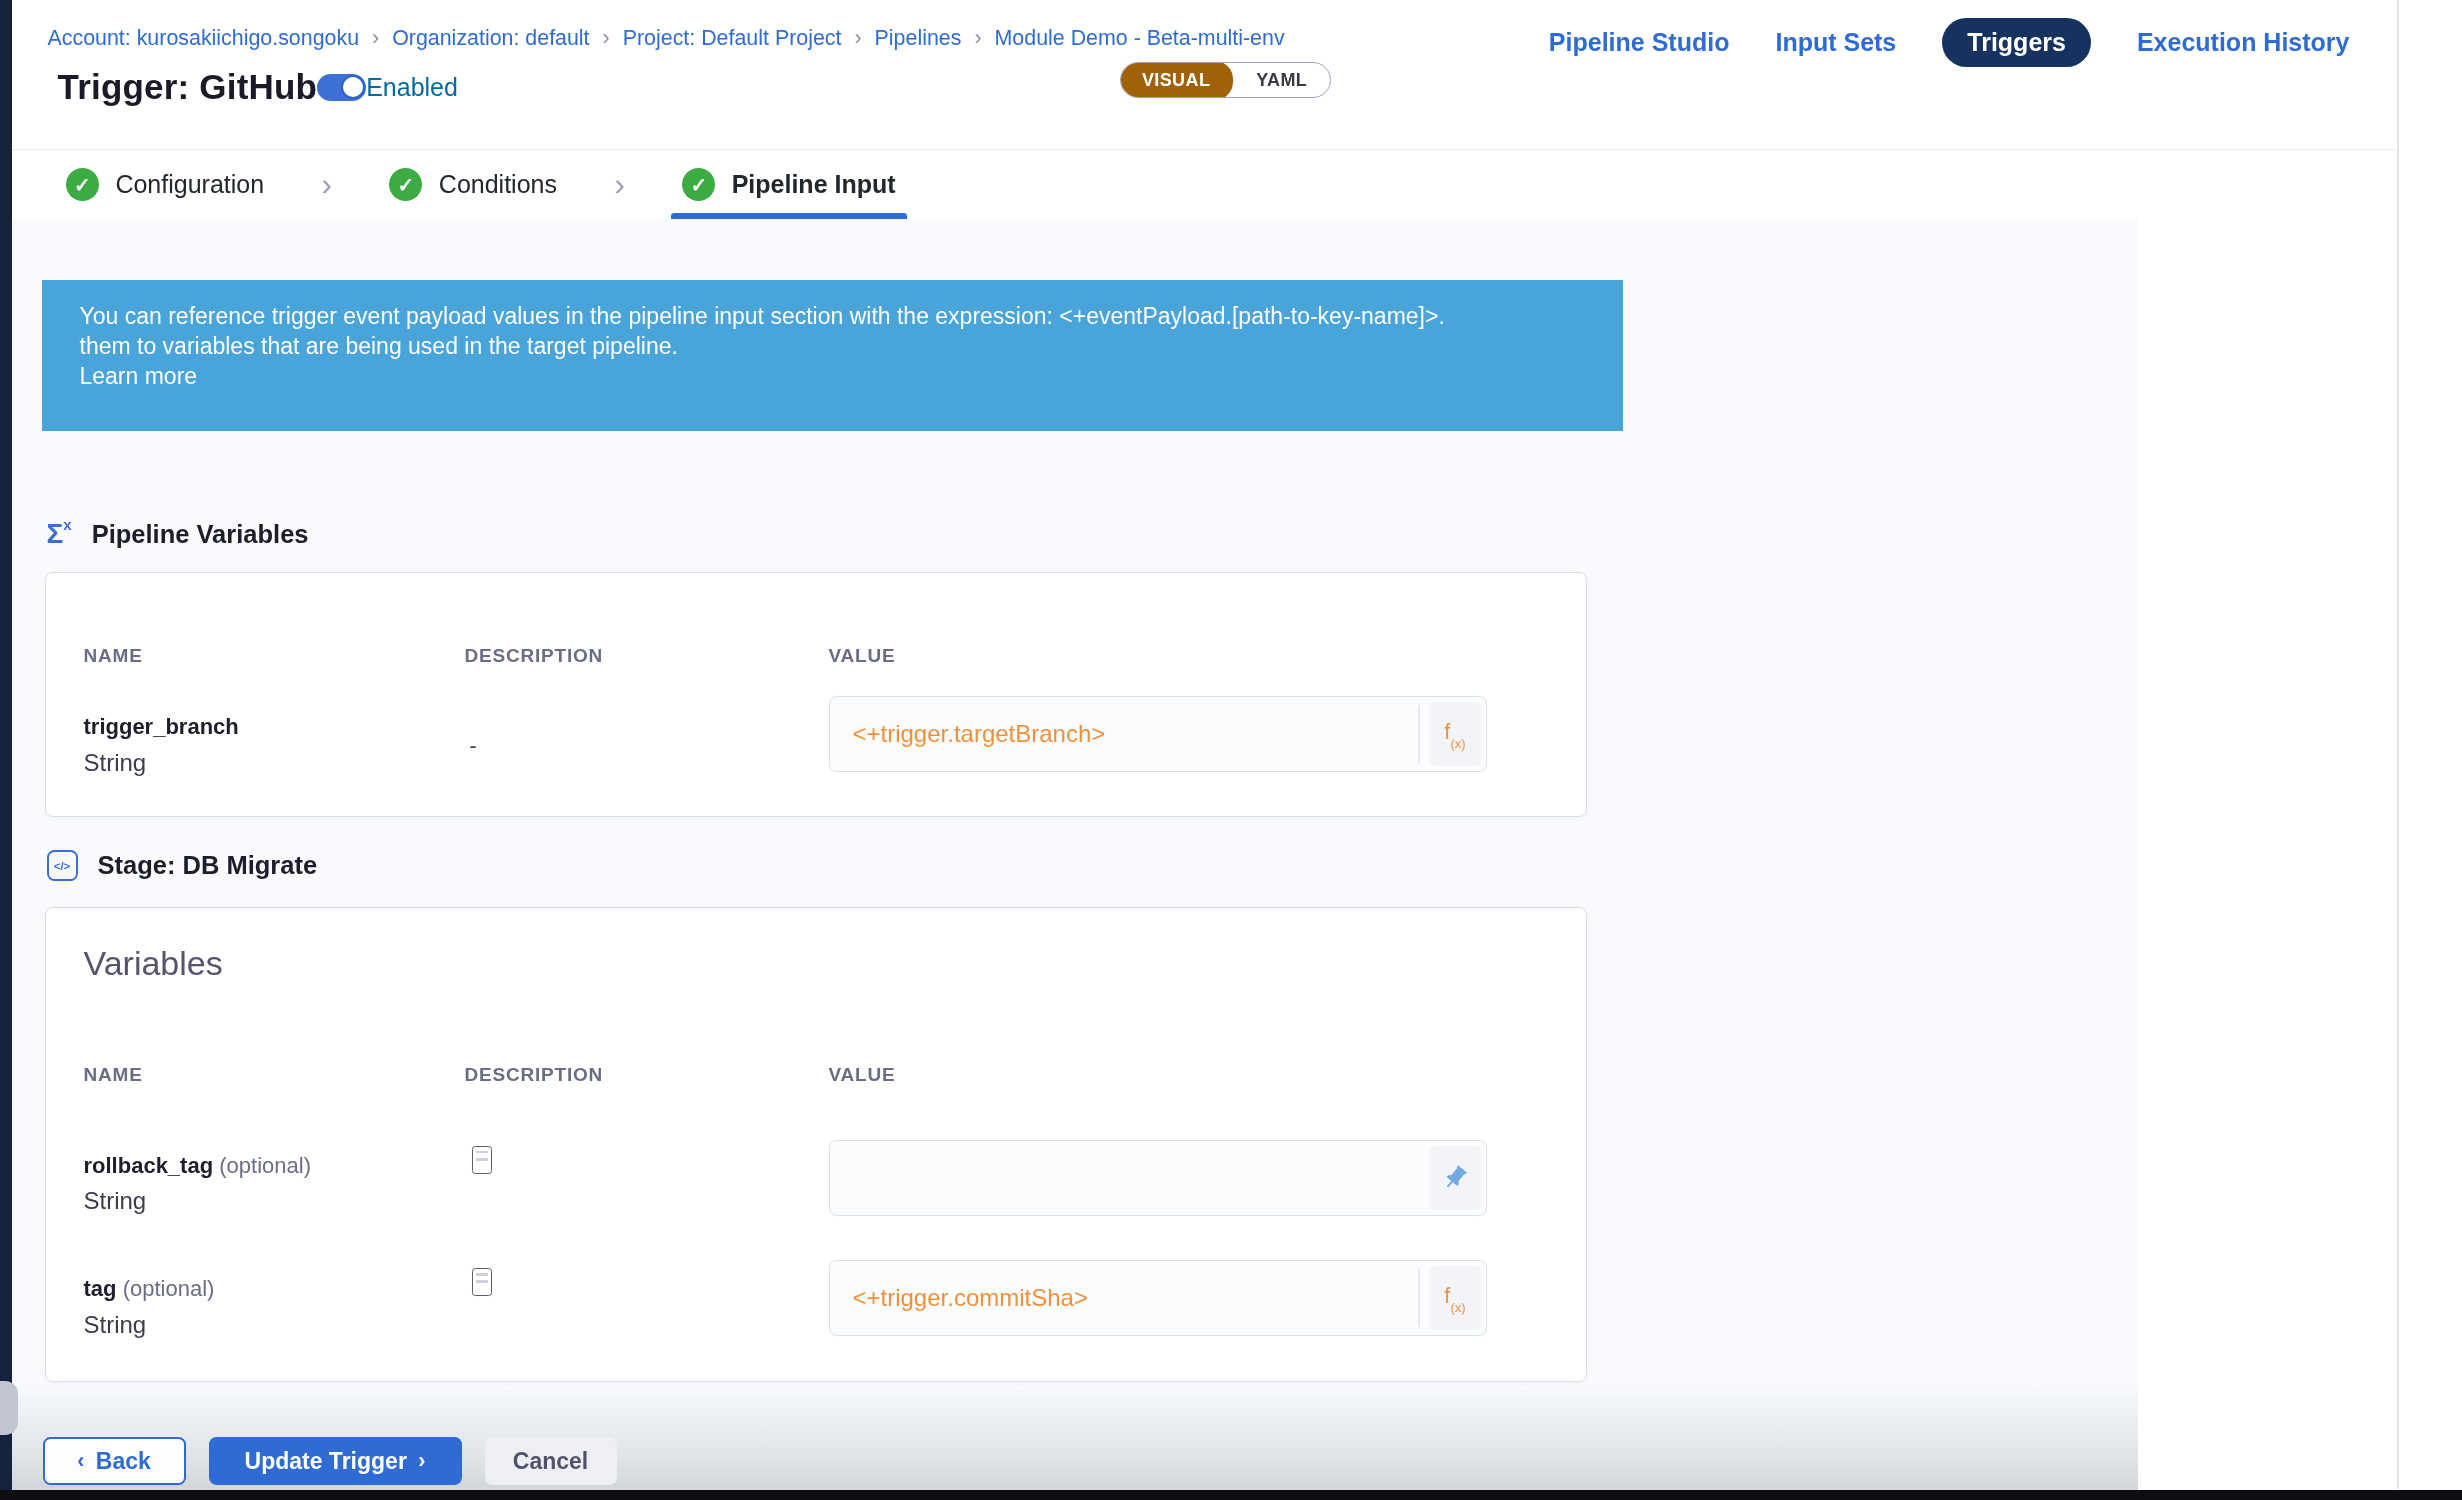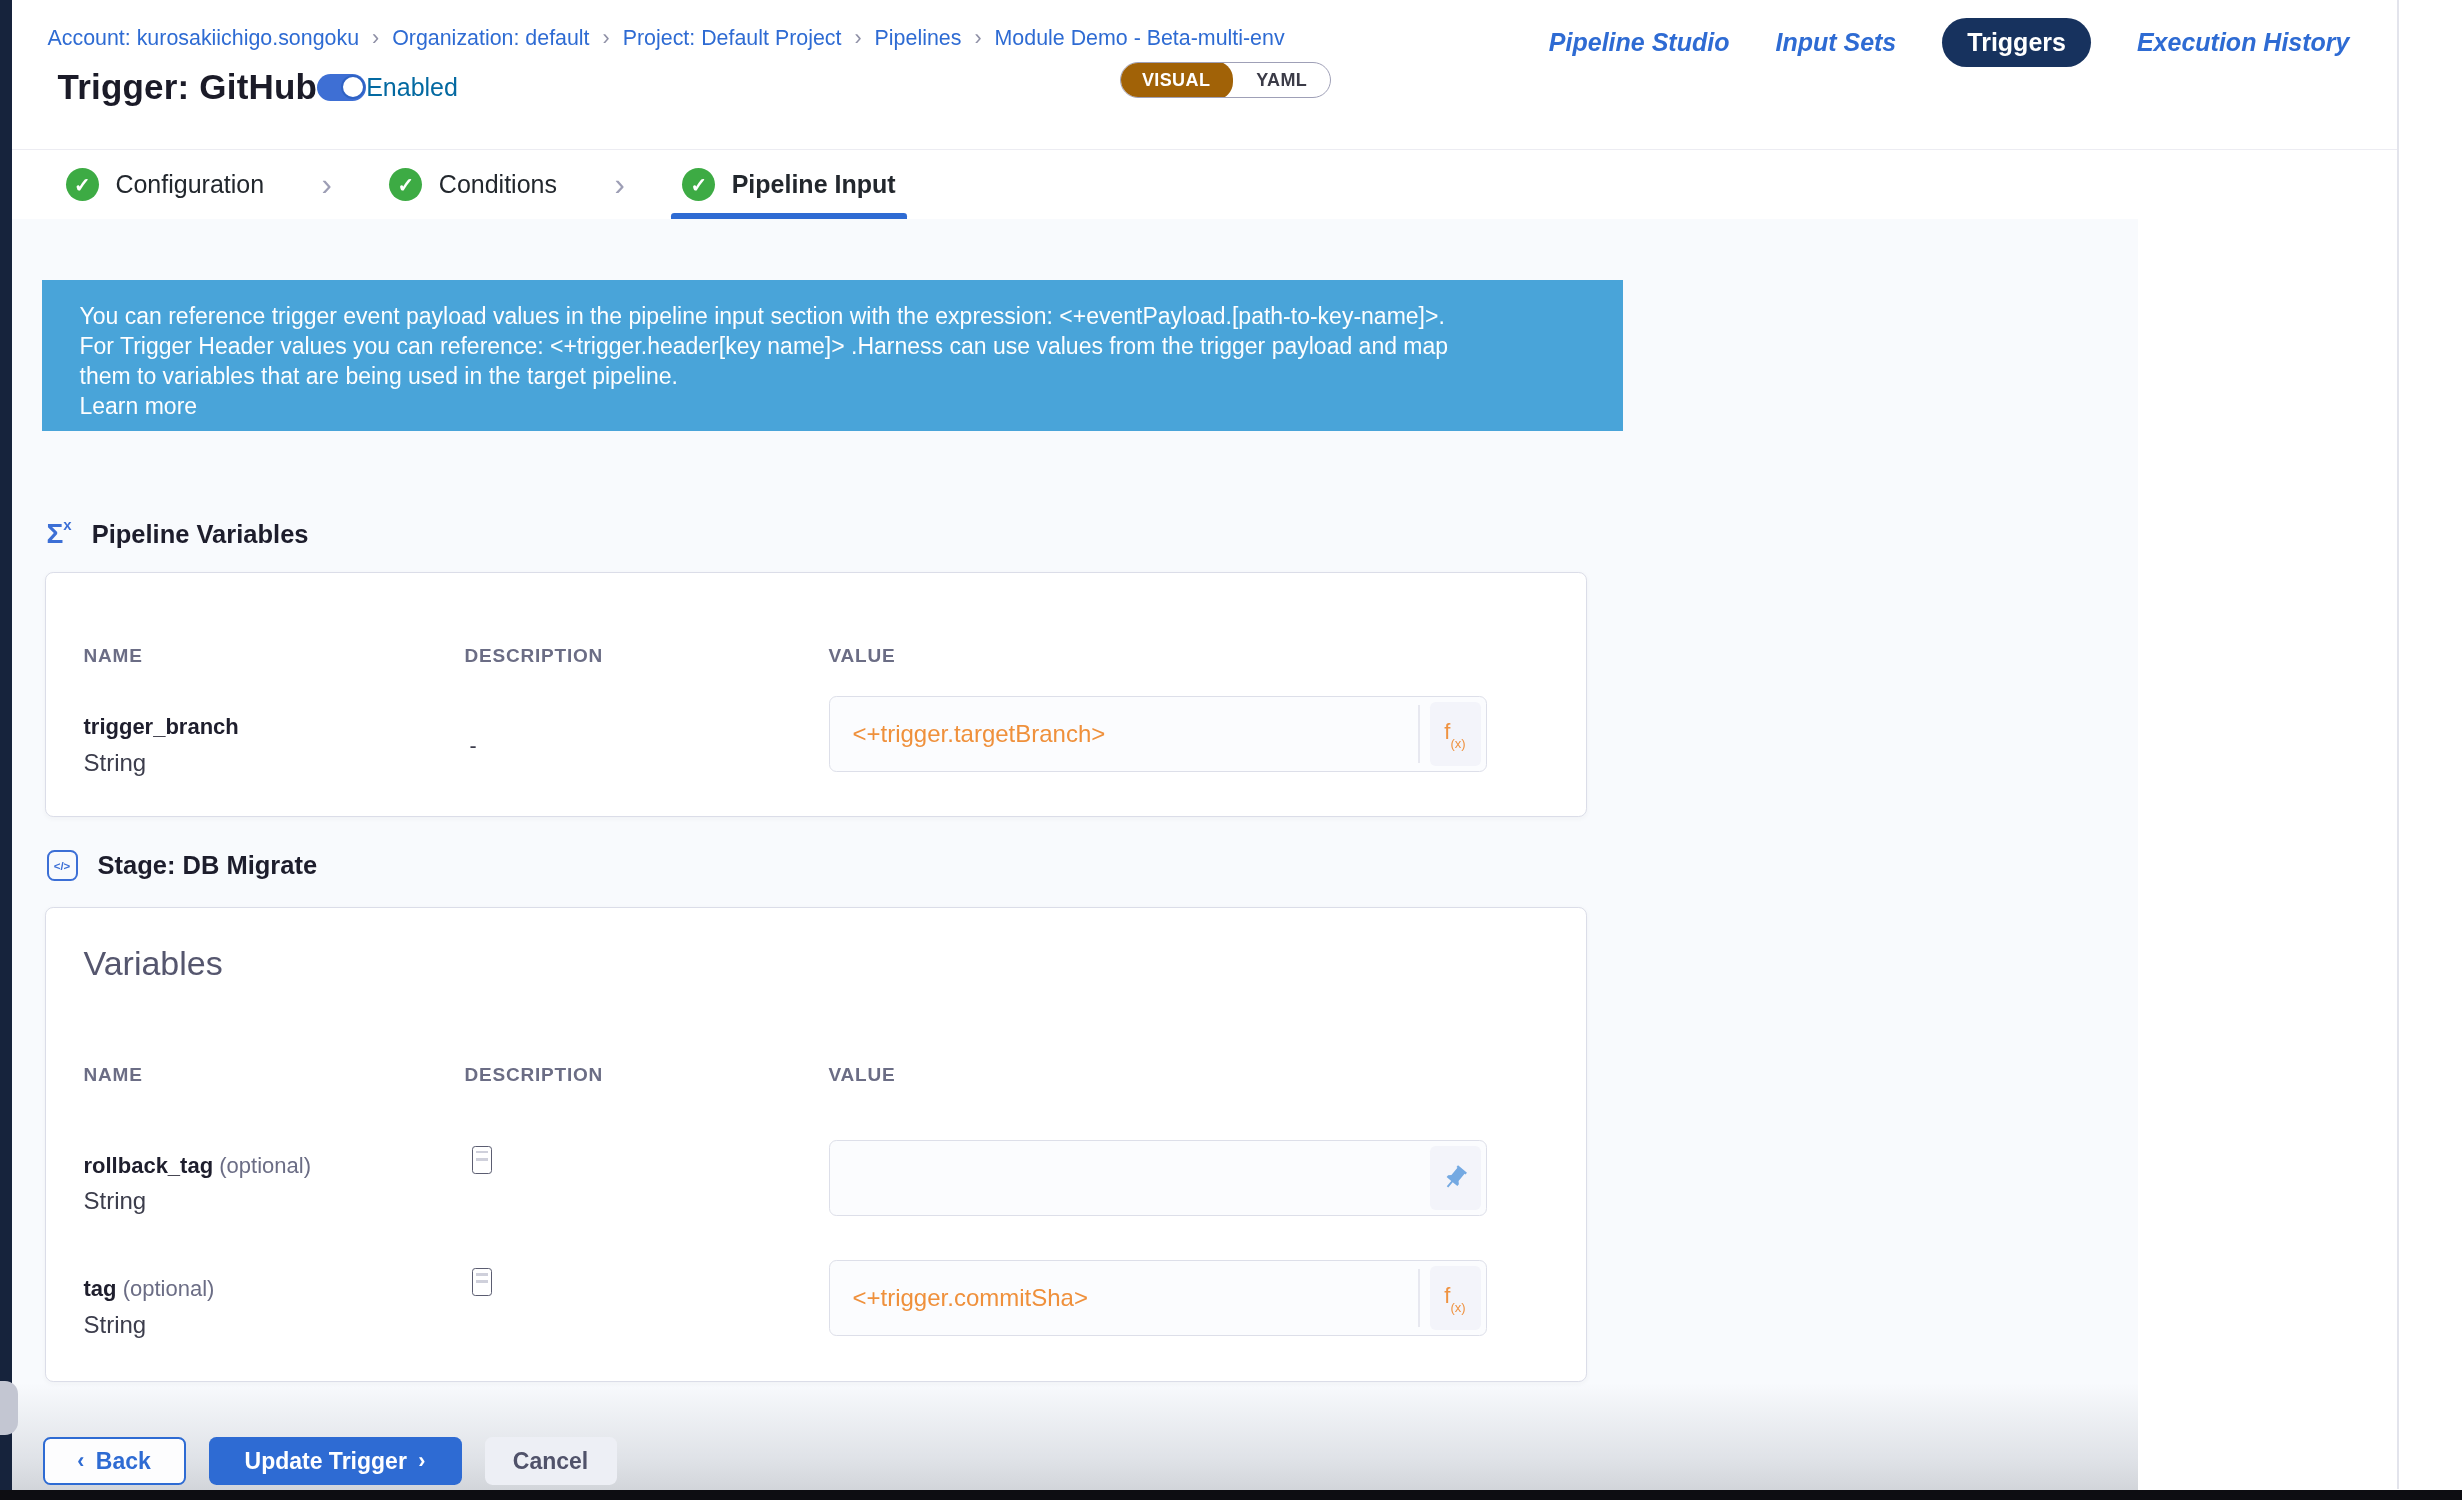--- a/index.html
+++ b/index.html
@@ -16,21 +16,21 @@
   .rail-handle { position: absolute; left: 0; top: 1381px; width: 18px; height: 54px; background: #c3c6d2; border-radius: 0 13px 13px 0; z-index: 7; }
   .bottom-bar { position: absolute; left: 0; bottom: 0; width: 2462px; height: 11.5px; background: #0d0d12; z-index: 8; }
   .app-border { position: absolute; left: 2397px; top: 0; width: 1.6px; height: 1489px; background: #e3e4ec; z-index: 2; }
 
   
   .header { position: absolute; left: 11.5px; top: 0; width: 2384px; height: 149px; background: #fff; }
   .breadcrumb { position: absolute; left: 36px; top: 26px; display: flex; align-items: center; gap: 13px; font-size: 21.4px; }
   .breadcrumb a { color: #2e6bd3; text-decoration: none; cursor: pointer; }
   .crumb-sep { color: #8f90a6; font-size: 21.4px; }
   .top-nav { position: absolute; right: 46px; top: 18px; display: flex; align-items: center; gap: 46px; font-size: 25px; font-weight: 700; }
-  .top-nav .nav-link { color: #2e6bd3; cursor: pointer; font-style: italic; }
+  .top-nav .nav-link { color: #2e6bd3; cursor: pointer; }
   .nav-pill { background: #17325e; color: #ffffff; padding: 10px 25px; border-radius: 25px; cursor: pointer; }
   .title-row { position: absolute; left: 46px; top: 67px; display: flex; align-items: center; }
   .page-title { font-size: 35px; font-weight: 700; color: #1b1b28; letter-spacing: 0.2px; }
   .switch { width: 49px; height: 27px; background: #3e6fd4; border-radius: 14px; position: relative; cursor: pointer; flex: 0 0 auto; }
   .switch .knob { position: absolute; right: 1.6px; top: 1.6px; width: 24px; height: 24px; background: #fff; border: 2.5px solid #2f62c4; border-radius: 50%; }
   .enabled-label { font-size: 25px; color: #0369a1; }
   .mode-toggle { position: absolute; left: 1108px; top: 62px; display: inline-flex; align-items: center; height: 36px; border: 1.6px solid #9fa0b7; border-radius: 20px; background: #fff; overflow: hidden; }
   .mode-seg { font-size: 18px; font-weight: 700; letter-spacing: 0.4px; padding: 0 23px; height: 36px; display: flex; align-items: center; cursor: pointer; }
   .mode-visual { background: #a16207; color: #fff; border-radius: 18px; margin: -1.6px 0 -1.6px -1.6px; height: 39px; }
   .mode-yaml { color: #3b3b47; }
@@ -140,21 +140,20 @@
   <div class="wtab active">
     <span class="check-circle">✓</span>
     <span>Pipeline Input</span>
   </div>
 </div>
 
 <div class="content">
 
   <div class="info-banner">
     <div>You can reference trigger event payload values in the pipeline input section with the expression: &lt;+eventPayload.[path-to-key-name]&gt;.</div>
-    <div>For Trigger Header values you can reference: &lt;+trigger.header[key name]&gt; .Harness can use values from the trigger payload and map</div>
     <div>them to variables that are being used in the target pipeline.</div>
     <div class="banner-link">Learn more</div>
   </div>
 
   <div class="section-heading heading-1">
     <span class="sigma-icon"><span>Σ</span><sup>x</sup></span>
     <span>Pipeline Variables</span>
   </div>
 
   <div class="card card-1">

